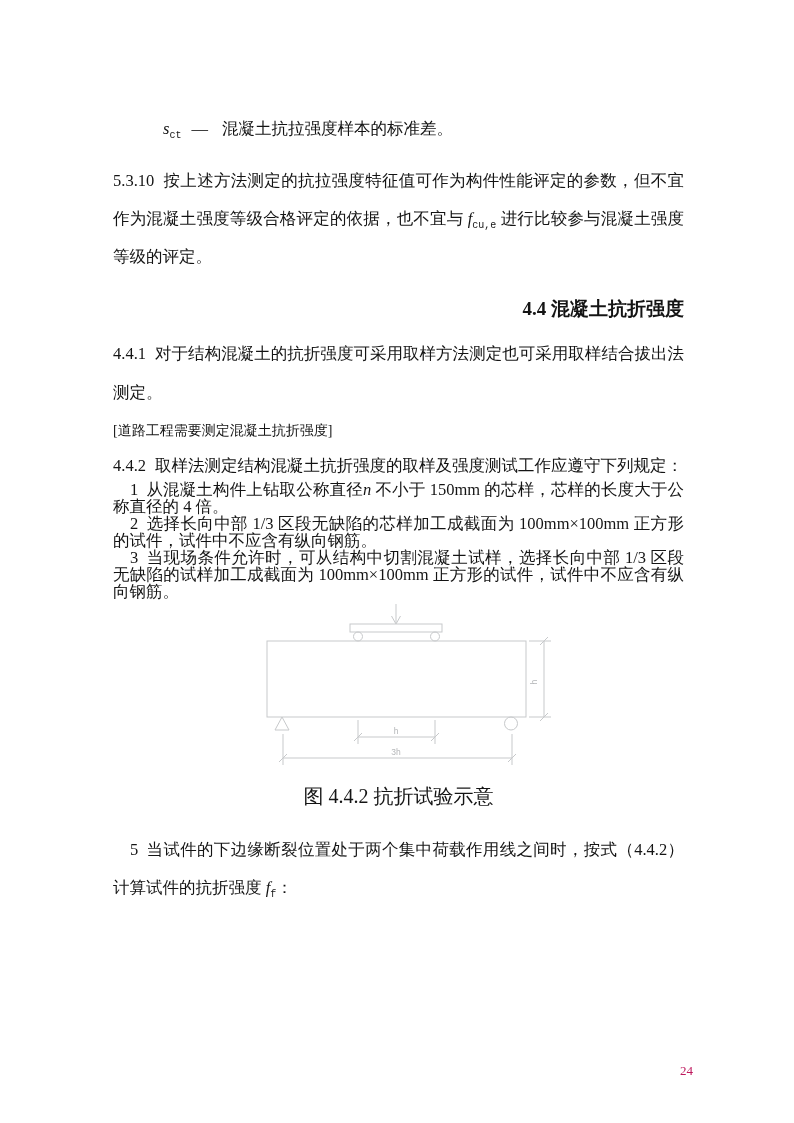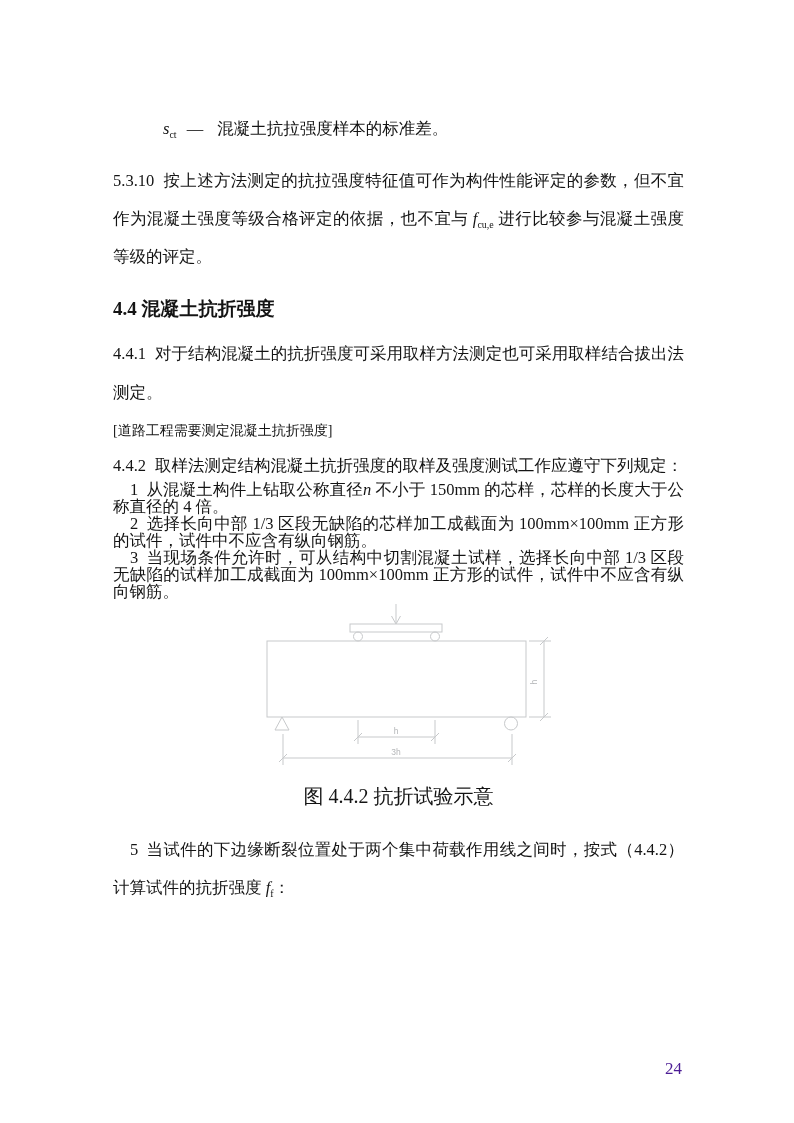--- a/index.html
+++ b/index.html
@@ -11,38 +11,38 @@
     background: #ffffff;
     font-family: "Liberation Serif", "DejaVu Serif", serif;
     color: #141414;
     overflow: hidden;
   }
   .content {
     padding: 110px 110px 0 113px;
   }
   p { margin: 0; }
   .var { font-style: italic; }
-  sub { font-size: 10px; line-height: 0; }
+  sub { font-size: 10px; line-height: 0; font-family: Liberation Mono, monospace; }
   .symbol-line {
     font-size: 16.5px;
     line-height: 38px;
     padding-left: 50px;
   }
   .symbol-dash { margin: 0 14px 0 10px; }
   .clause {
     font-size: 16.5px;
     line-height: 38px;
     text-align: justify;
   }
   .clause-num { margin-right: 9px; }
   .clause-4310 { margin-top: 14px; }
   .section-heading {
     margin-top: 20px;
     margin-bottom: 12px;
-    text-align: left;
+    text-align: right;
     font-size: 19px;
     font-weight: bold;
     line-height: 26px;
   }
   .clause-441 { line-height: 39px; margin-top: 8px; }
   .editor-note {
     margin-top: 8px;
     font-size: 14px;
     line-height: 22px;
   }
@@ -62,24 +62,24 @@
   .figure-caption {
     margin-top: 12px;
     text-align: center;
     font-size: 20px;
     line-height: 22px;
   }
   .fig-line { stroke: #c7c9cb; stroke-width: 1; fill: none; }
   .fig-label { fill: #b4b6b8; font-size: 8.5px; font-family: "Liberation Sans", "DejaVu Sans", sans-serif; }
   .page-number {
     position: absolute;
-    right: 112px;
+    right: 101px;
     bottom: 44px;
-    font-size: 17px;
-    color: #4c1d95;
+    font-size: 13px;
+    color: #be185d;
   }
 </style>
 </head>
 <body>
 
 <div class="page">
   <div class="content">
 
     <p class="symbol-line">
       <span class="var">s</span><sub>ct</sub><span class="symbol-dash">—</span><span>混凝土抗拉强度样本的标准差。</span>

